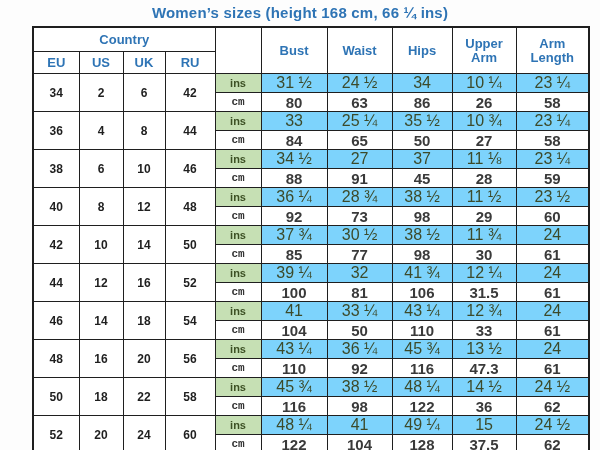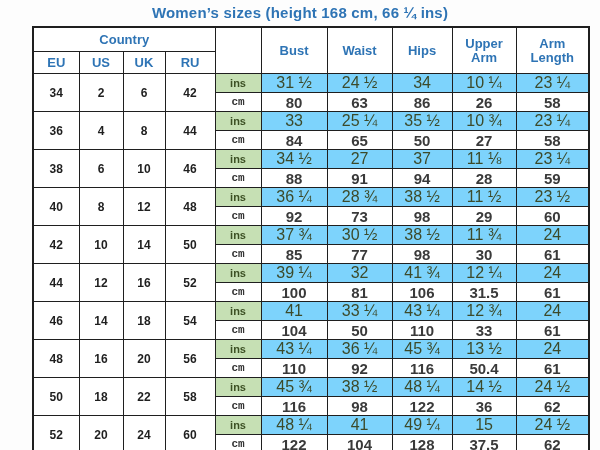--- a/index.html
+++ b/index.html
@@ -162,21 +162,21 @@
           <td class="ins-val">34 ½</td>
           <td class="ins-val">27</td>
           <td class="ins-val">37</td>
           <td class="ins-val">11 ⅛</td>
           <td class="ins-val">23 ¼</td>
         </tr>
         <tr>
           <td class="cm-label">cm</td>
           <td class="cm-val">88</td>
           <td class="cm-val">91</td>
-          <td class="cm-val">94</td>
+          <td class="cm-val">45</td>
           <td class="cm-val">28</td>
           <td class="cm-val">59</td>
         </tr>
         <tr>
           <td class="size-cell" rowspan="2">40</td>
           <td class="size-cell" rowspan="2">8</td>
           <td class="size-cell" rowspan="2">12</td>
           <td class="size-cell" rowspan="2">48</td>
           <td class="ins-label">ins</td>
           <td class="ins-val">36 ¼</td>
@@ -263,21 +263,21 @@
           <td class="ins-val">36 ¼</td>
           <td class="ins-val">45 ¾</td>
           <td class="ins-val">13 ½</td>
           <td class="ins-val">24</td>
         </tr>
         <tr>
           <td class="cm-label">cm</td>
           <td class="cm-val">110</td>
           <td class="cm-val">92</td>
           <td class="cm-val">116</td>
-          <td class="cm-val">50.4</td>
+          <td class="cm-val">47.3</td>
           <td class="cm-val">61</td>
         </tr>
         <tr>
           <td class="size-cell" rowspan="2">50</td>
           <td class="size-cell" rowspan="2">18</td>
           <td class="size-cell" rowspan="2">22</td>
           <td class="size-cell" rowspan="2">58</td>
           <td class="ins-label">ins</td>
           <td class="ins-val">45 ¾</td>
           <td class="ins-val">38 ½</td>

